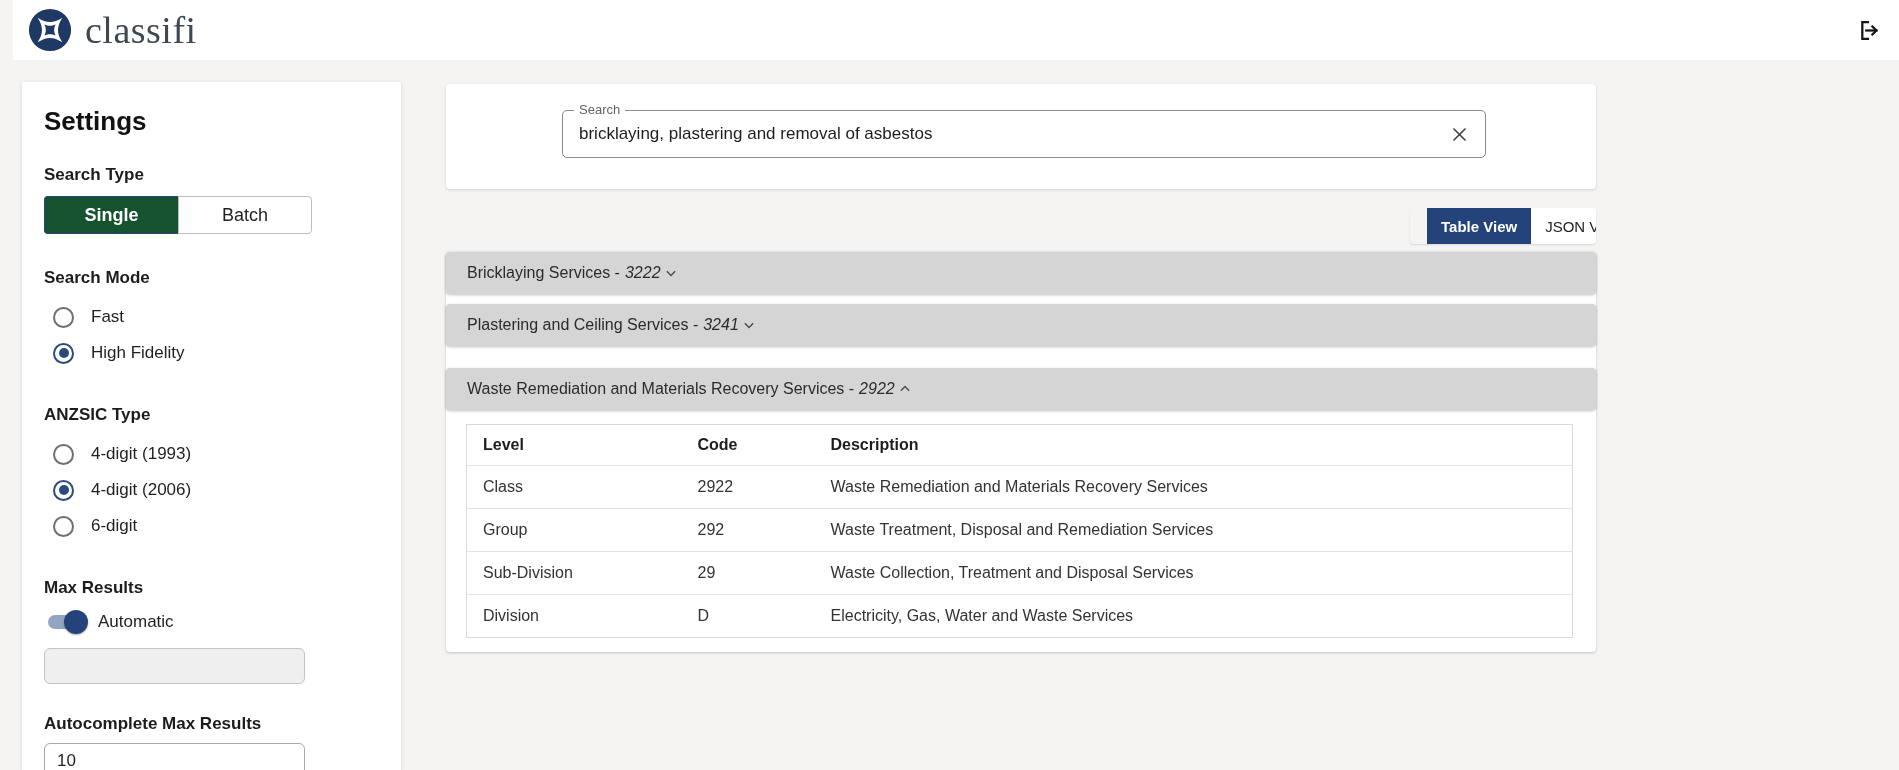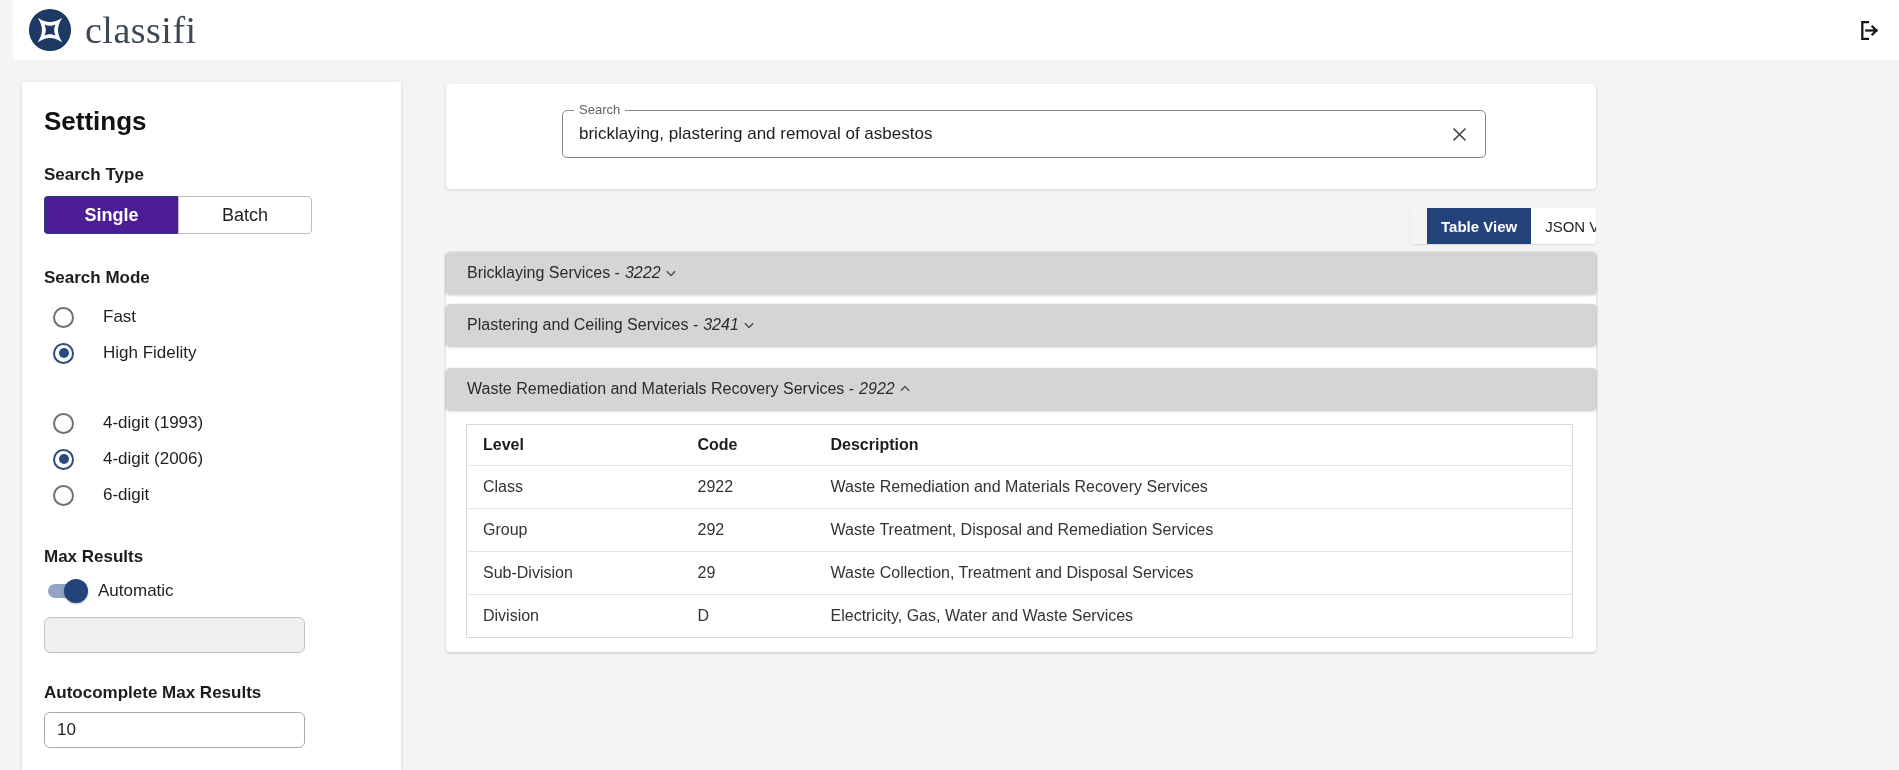--- a/index.html
+++ b/index.html
@@ -19,23 +19,23 @@
   .settings-title { font-size:26px; font-weight:700; color:#121212; margin-bottom:28px; }
   .section-label { font-size:17px; font-weight:700; color:#1c1c1c; margin-bottom:11px; }
   .section { margin-bottom:34px; }
 
   .seg { display:flex; width:268px; }
   .seg-btn { width:134px; height:38px; font-size:18px; display:flex; align-items:center; justify-content:center;
              background:#fff; color:#1f1f1f; border:1px solid #bdbdbd; cursor:pointer;
              font-family:"Liberation Sans", sans-serif; }
   .seg-btn:first-child { border-radius:4px 0 0 4px; border-right:none; }
   .seg-btn:last-child  { border-radius:0 4px 4px 0; }
-  .seg-btn.active { background:#4c1d95; color:#fff; border-color:#24437a; font-weight:700; }
-
-  .radio-row { display:flex; align-items:center; gap:29px; padding-left:9px; height:36px; cursor:pointer;text-align:center; }
+  .seg-btn.active { background:#14532d; color:#fff; border-color:#24437a; font-weight:700; }
+
+  .radio-row { display:flex; align-items:center; gap:17px; padding-left:9px; height:36px; cursor:pointer;text-align:center; }
   .radio { width:21px; height:21px; border:2px solid #6f6f6f; border-radius:50%; position:relative; flex:0 0 auto; }
   .radio.checked { border-color:#2c4a80; }
   .radio.checked::after { content:""; position:absolute; left:3.5px; top:3.5px; width:10px; height:10px;
                           border-radius:50%; background:#2c4a80; }
   .radio-label { font-size:17px; color:#1f1f1f; }
 
   .switch-row { display:flex; align-items:center; gap:10px; padding-left:2px; height:34px; margin-bottom:9px; }
   .switch { position:relative; width:42px; height:24px; cursor:pointer; flex:0 0 auto; }
   .switch-track { position:absolute; left:2px; top:5px; width:36px; height:14px; border-radius:7px; background:#93a5c4; }
   .switch-thumb { position:absolute; right:0; top:0; width:24px; height:24px; border-radius:50%; background:#24437a;
@@ -129,20 +129,21 @@
         <span class="radio"></span>
         <span class="radio-label">Fast</span>
       </div>
       <div class="radio-row">
         <span class="radio checked"></span>
         <span class="radio-label">High Fidelity</span>
       </div>
     </div>
 
     <div class="section">
+      <div class="section-label">ANZSIC Type</div>
       <div class="radio-row">
         <span class="radio"></span>
         <span class="radio-label">4-digit (1993)</span>
       </div>
       <div class="radio-row">
         <span class="radio checked"></span>
         <span class="radio-label">4-digit (2006)</span>
       </div>
       <div class="radio-row">
         <span class="radio"></span>

